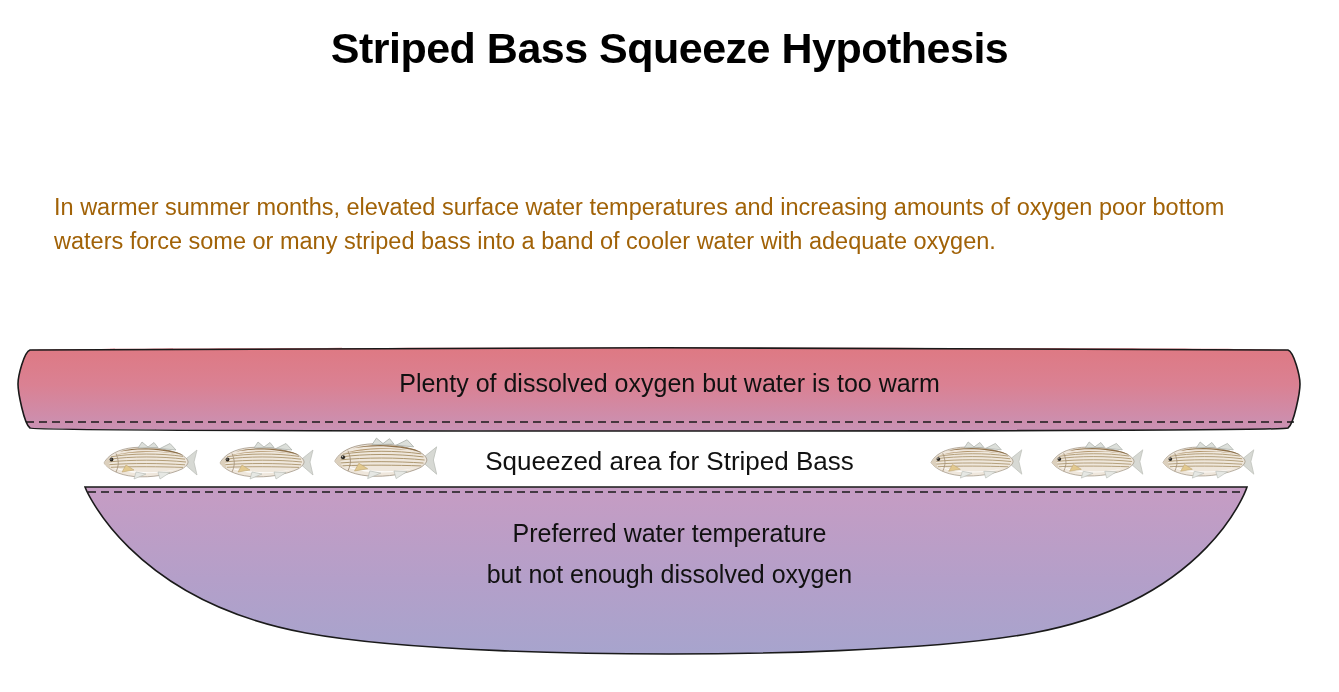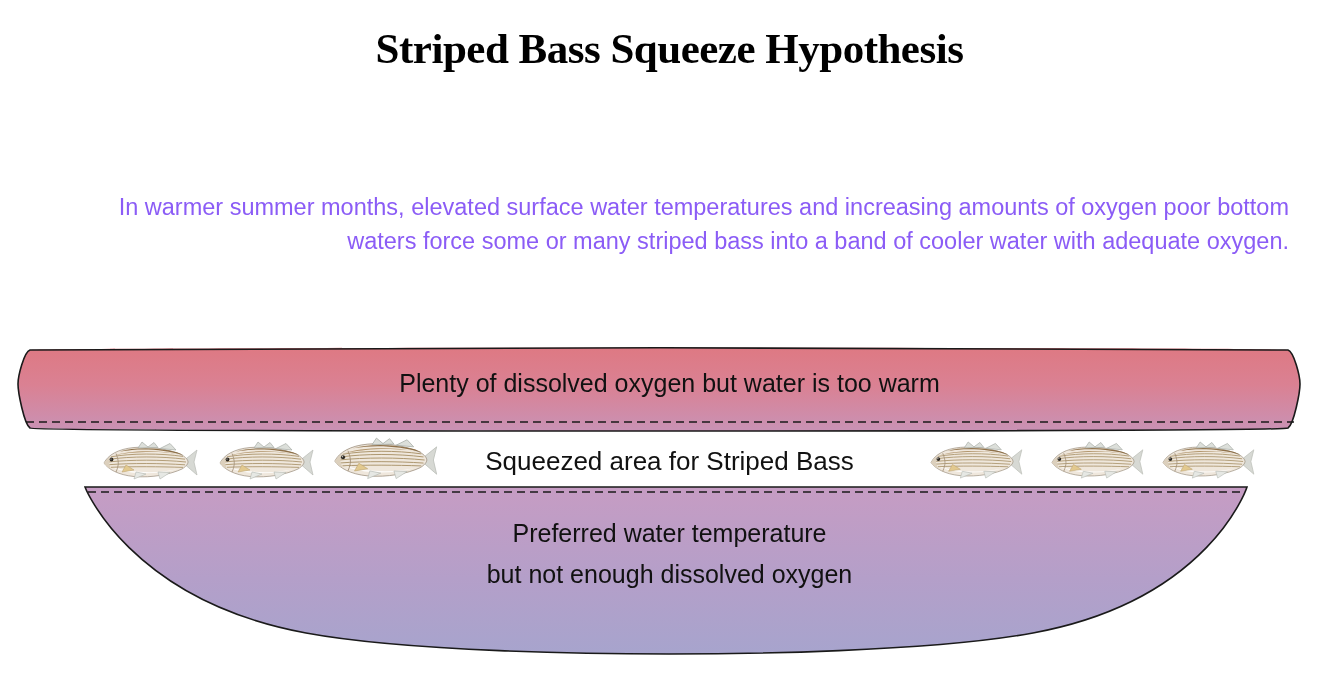--- a/index.html
+++ b/index.html
@@ -18,31 +18,30 @@
   #page-title {
     position: absolute;
     top: 24px;
     left: 0;
     width: 100%;
     text-align: center;
     font-size: 43px;
     font-weight: bold;
     letter-spacing: -0.5px;
     color: #000000;
-    font-family: Liberation Serif, serif;
   }
   #intro-paragraph {
     position: absolute;
     top: 190px;
     left: 54px;
     width: 1235px;
     font-size: 23.5px;
     line-height: 34px;
-    color: #8b5cf6;
-    text-align: right;
+    color: #a16207;
+    text-align: left;
   }
   #diagram-wrap {
     position: absolute;
     top: 336px;
     left: 0;
     width: 1101px;
     height: 320px;
   }
   #diagram-svg {
     display: block;

